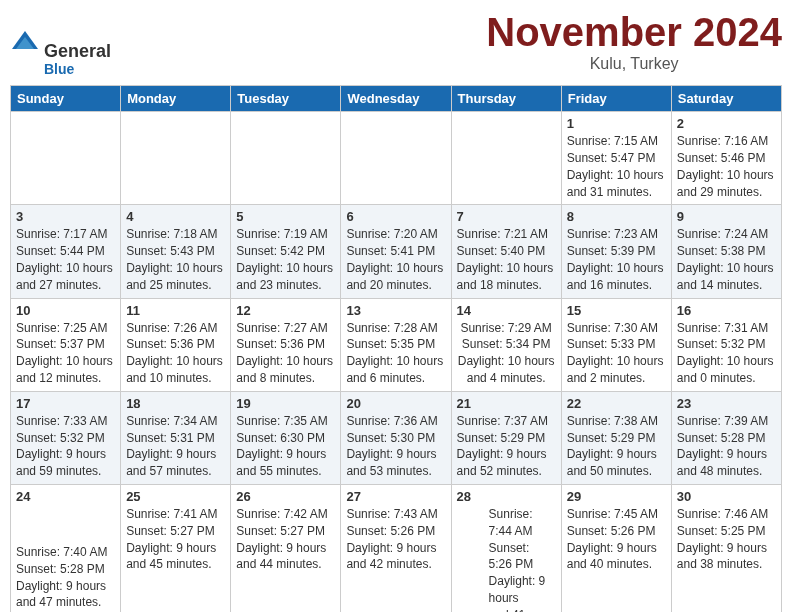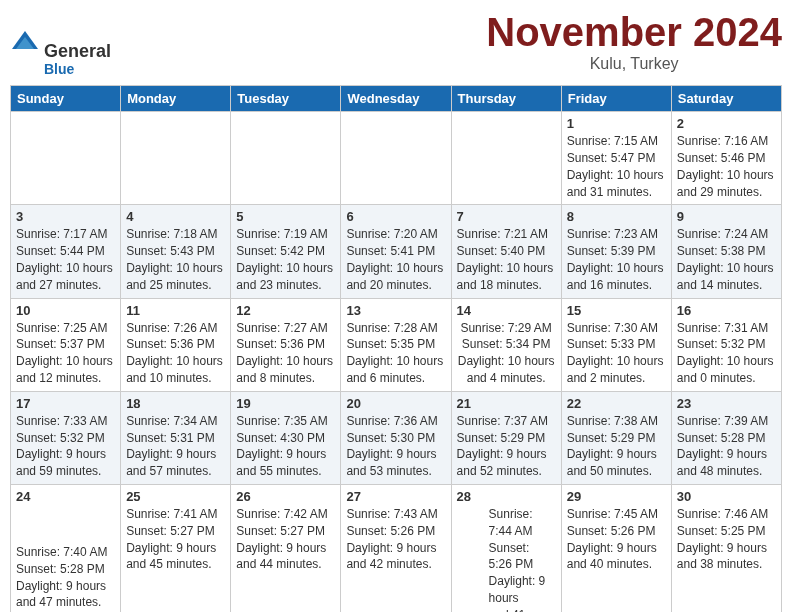--- a/index.html
+++ b/index.html
@@ -265,21 +265,21 @@
         <td class="shaded">
           <span class="day-num">18</span>
           <div class="day-info" style="white-space: pre-line;">Sunrise: 7:34 AM
 Sunset: 5:31 PM
 Daylight: 9 hours
 and 57 minutes.</div>
         </td>
         <td class="shaded">
           <span class="day-num">19</span>
           <div class="day-info" style="white-space: pre-line;">Sunrise: 7:35 AM
-Sunset: 4:30 PM
+Sunset: 6:30 PM
 Daylight: 9 hours
 and 55 minutes.</div>
         </td>
         <td class="shaded">
           <span class="day-num">20</span>
           <div class="day-info" style="white-space: pre-line;">Sunrise: 7:36 AM
 Sunset: 5:30 PM
 Daylight: 9 hours
 and 53 minutes.</div>
         </td>

